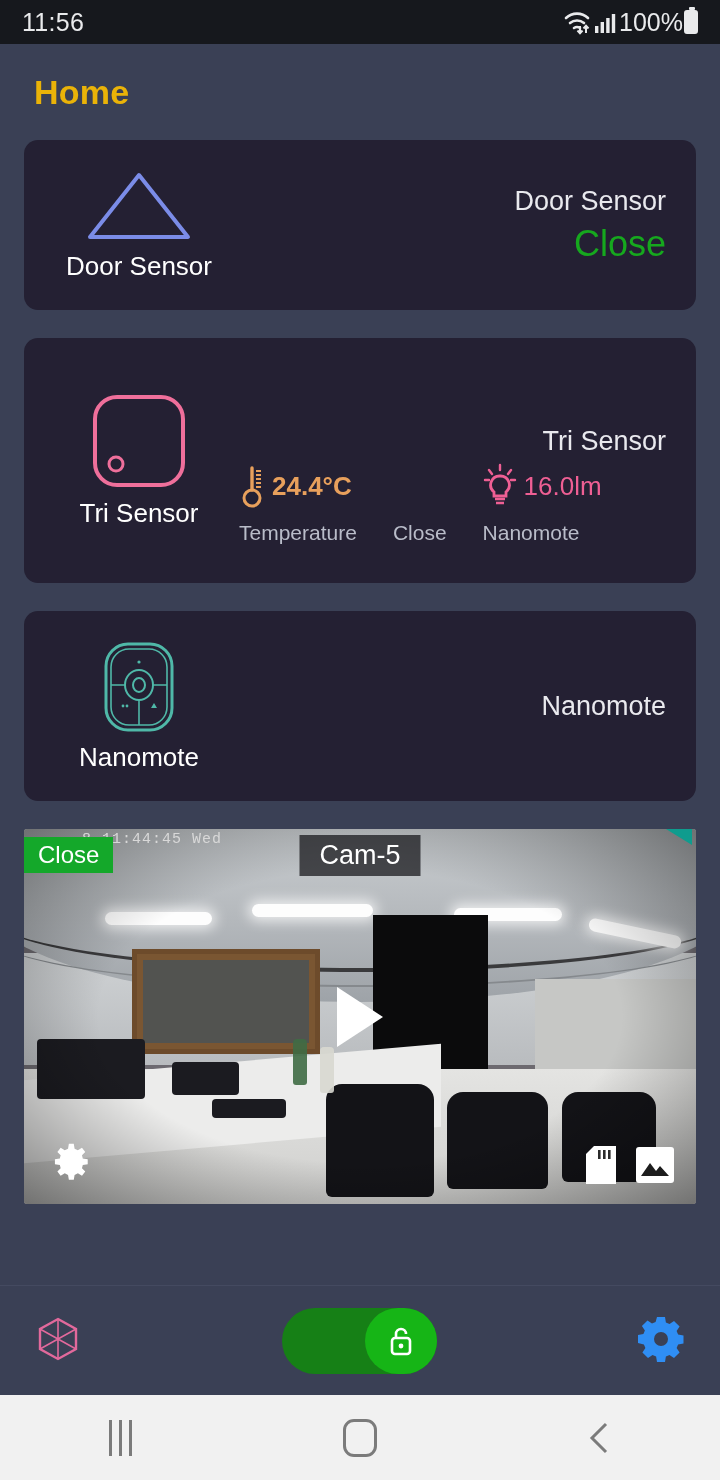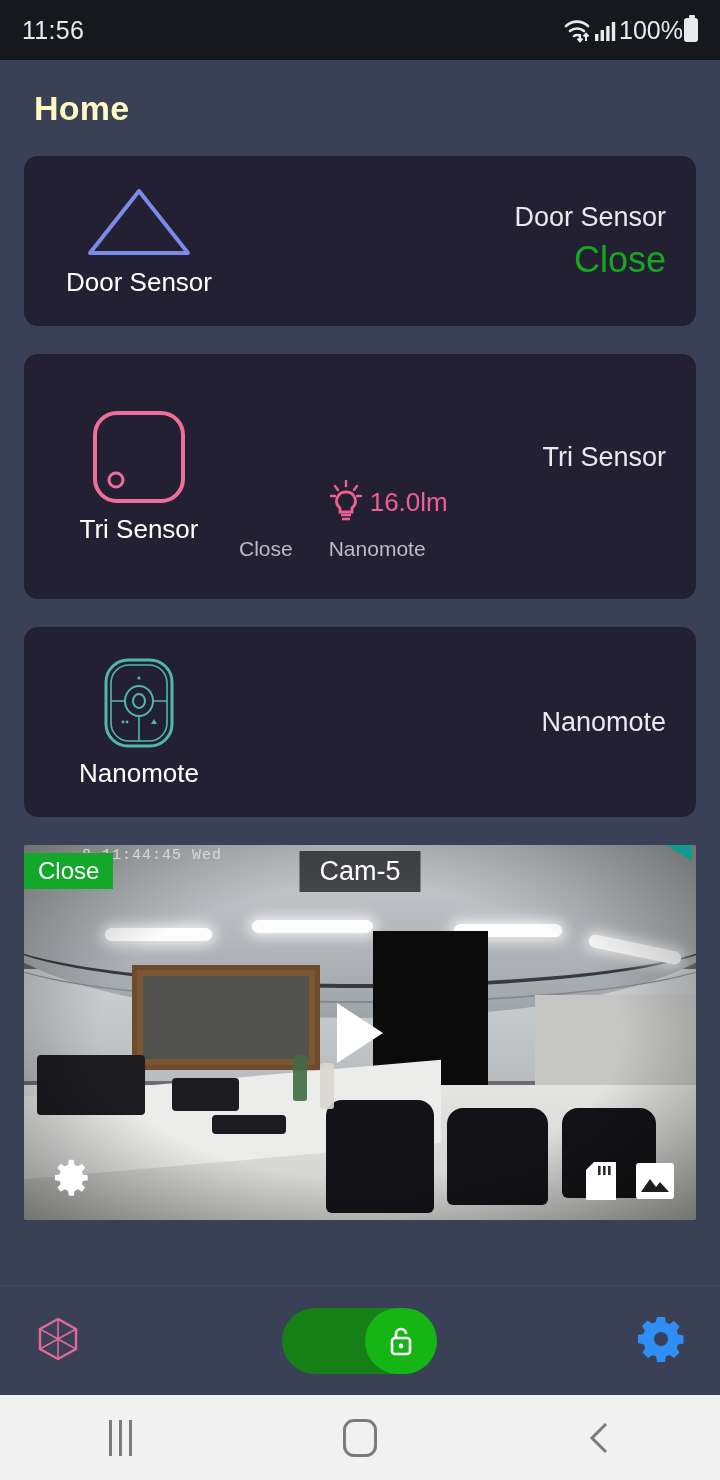--- a/index.html
+++ b/index.html
@@ -7,39 +7,39 @@
   body {
     font-family:"Liberation Sans", sans-serif;
     background:#3a4055;
     color:#fff;
     overflow:hidden;
     position:relative;
   }
 
   
   .statusbar {
-    height:60px; background:#16181d;
+    height:44px; background:#16181d;
     display:flex; align-items:center; justify-content:space-between;
     padding:0 22px;
   }
   .status-time { font-size:25px; color:#e9eaec; letter-spacing:.3px; }
   .status-right { display:flex; align-items:center; gap:1px; }
   .status-pct { font-size:25px; color:#e9eaec; }
   .batt {
     width:14px; height:24px; border:2px solid #e9eaec; border-radius:3px;
     position:relative; background:#e9eaec;
   }
   .batt::before{
     content:""; position:absolute; top:-5px; left:3px; width:6px; height:3px;
     background:#e9eaec; border-radius:1px;
   }
 
   
   .appbar { height:96px; display:flex; align-items:center; padding:0 34px; }
-  .appbar-title { font-size:34px; font-weight:bold; color:#fef9c3; letter-spacing:.2px; }
+  .appbar-title { font-size:34px; font-weight:bold; color:#eab308; letter-spacing:.2px; }
 
   
   .card {
     background:#242033;
     border-radius:14px;
     margin:0 24px 28px 24px;
     position:relative;
   }
   .card-door { height:170px; }
   .card-tri  { height:245px; }
@@ -238,20 +238,31 @@
     <div class="dev-icon">
       <svg width="98" height="98" viewBox="0 0 98 98">
         <rect x="5" y="5" width="88" height="88" rx="22" fill="none" stroke="#ef6f9b" stroke-width="4"></rect>
         <circle cx="26" cy="72" r="7" fill="none" stroke="#ef6f9b" stroke-width="3"></circle>
       </svg>
     </div>
     <div class="dev-name">Tri Sensor</div>
   </div>
 
   <div class="metrics">
+    <div class="metric">
+      <div class="metric-row">
+        <svg width="26" height="46" viewBox="0 0 26 46">
+          <path d="M13 5 v22" stroke="#e8a05c" stroke-width="3.4" stroke-linecap="round" fill="none"></path>
+          <circle cx="13" cy="35" r="8" fill="none" stroke="#e8a05c" stroke-width="3"></circle>
+          <path d="M17 8 h5 M17 12 h5 M17 16 h5 M17 20 h5 M17 24 h5" stroke="#e8a05c" stroke-width="1.8"></path>
+        </svg>
+        <span class="metric-val" style="color:#e8a05c">24.4°C</span>
+      </div>
+      <div class="metric-lbl">Temperature</div>
+    </div>
 
     <div class="metric">
       <div class="metric-lbl">Close</div>
     </div>
 
     <div class="metric">
       <div class="metric-row">
         <svg width="34" height="46" viewBox="0 0 34 46">
           <path d="M17 13 a9 9 0 0 1 6 16 l0 4 h-12 l0 -4 a9 9 0 0 1 6 -16 z" fill="none" stroke="#ef5f94" stroke-width="2.8"></path>
           <path d="M12 36 h10 M13 40 h8" stroke="#ef5f94" stroke-width="2.4"></path>

